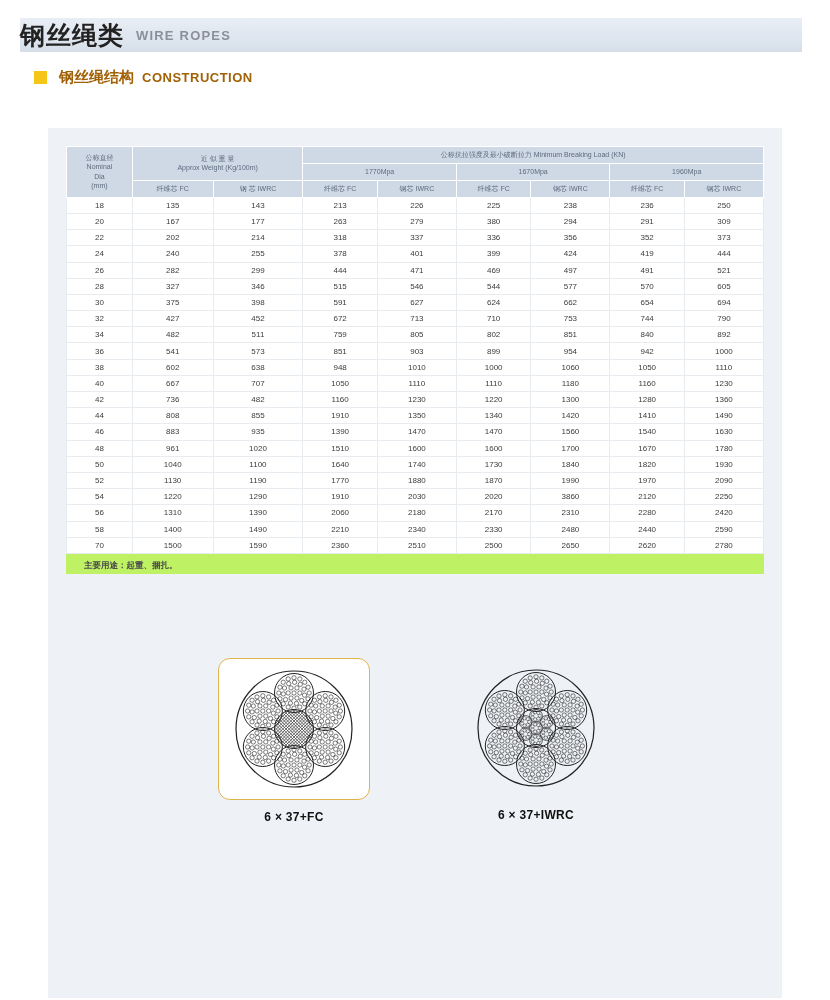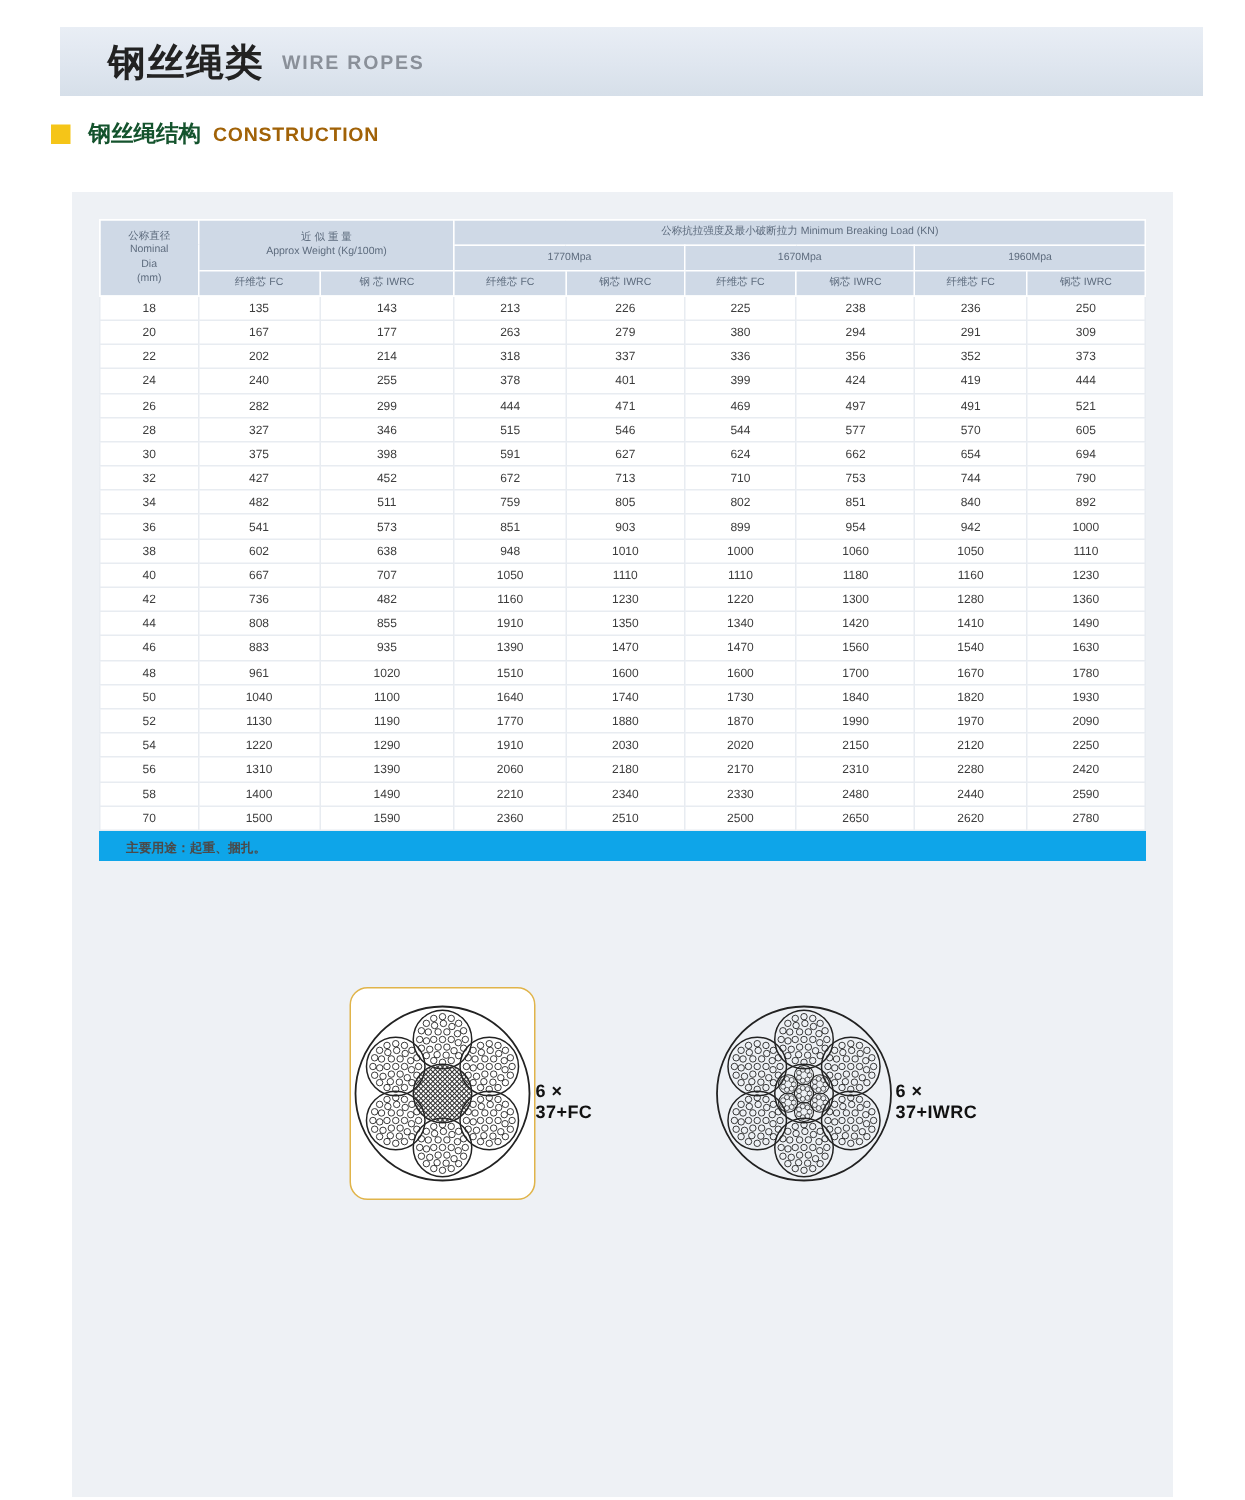--- a/index.html
+++ b/index.html
@@ -12,57 +12,56 @@
   }
   .page{
     position:relative;
     width:830px;height:1000px;
     box-sizing:border-box;
     padding:0;
   }
   
   .header-band{
     position:relative;
-    margin:18px 28px 0 40px;
-    height:46px;
+    margin:18px 28px 0 20px;
+    height:34px;
     background:linear-gradient(to bottom,#e9eef5 0%,#dfe6ef 55%,#d6dfe9 100%);
     display:flex;align-items:center;
-    padding-left:32px;
     box-sizing:border-box;
   }
   .header-cn{
     font-size:25px;font-weight:bold;color:#222;
     letter-spacing:1px;
   }
   .header-en{
     font-size:13px;font-weight:bold;color:#8a9099;
     letter-spacing:1.2px;margin-left:12px;
   }
   
   .sub-row{
     margin:16px 28px 0 28px;
     display:flex;align-items:center;
     padding-left:6px;
   }
   .sub-marker{
     width:13px;height:13px;background:#f5c518;margin-right:12px;flex:none;
   }
-  .sub-cn{font-size:15px;font-weight:bold;color:#14532d;}
+  .sub-cn{font-size:15px;font-weight:bold;color:#a16207;}
   .sub-en{font-size:13px;font-weight:bold;color:#a16207;margin-left:8px;letter-spacing:.5px;}
 
   
   .panel{
     position:absolute;
     left:48px;top:110px;width:734px;height:870px;
     background:#eef1f5;
   }
   
   .table-wrap{
     position:absolute;left:18px;top:18px;width:698px;
-    background:#0ea5e9;
+    background:#bef264;
   }
   table.spec{
     border-collapse:collapse;
     width:698px;
     background:#fff;
     font-size:7.5px;
     color:#3b3b3b;
   }
   table.spec th, table.spec td{
     border:1px solid #ffffff;
@@ -91,21 +90,21 @@
     font-size:8.5px;color:#4a4a4a;font-weight:bold;
   }
   .note-wrap{position:relative;margin-top:6px;height:14px;}
 
   
   .diagrams{
     position:absolute;left:0;top:530px;width:734px;
     display:flex;justify-content:center;gap:120px;
   }
   .diagram{
-    width:122px;display:flex;flex-direction:row;align-items:center;
+    width:122px;display:flex;flex-direction:column;align-items:center;
   }
   .diagram-box{
     width:150px;height:140px;
     border:1.5px solid #e0b44a;
     border-radius:12px;
     background:#ffffff;
     display:flex;align-items:center;justify-content:center;
   }
   .diagram-box.plain{border:none;background:transparent;}
   .diagram-label{
@@ -364,21 +363,21 @@
               <td>1970</td>
               <td>2090</td>
             </tr>
             <tr>
               <td>54</td>
               <td>1220</td>
               <td>1290</td>
               <td>1910</td>
               <td>2030</td>
               <td>2020</td>
-              <td>2150</td>
+              <td>3860</td>
               <td>2120</td>
               <td>2250</td>
             </tr>
             <tr>
               <td>56</td>
               <td>1310</td>
               <td>1390</td>
               <td>2060</td>
               <td>2180</td>
               <td>2170</td>

